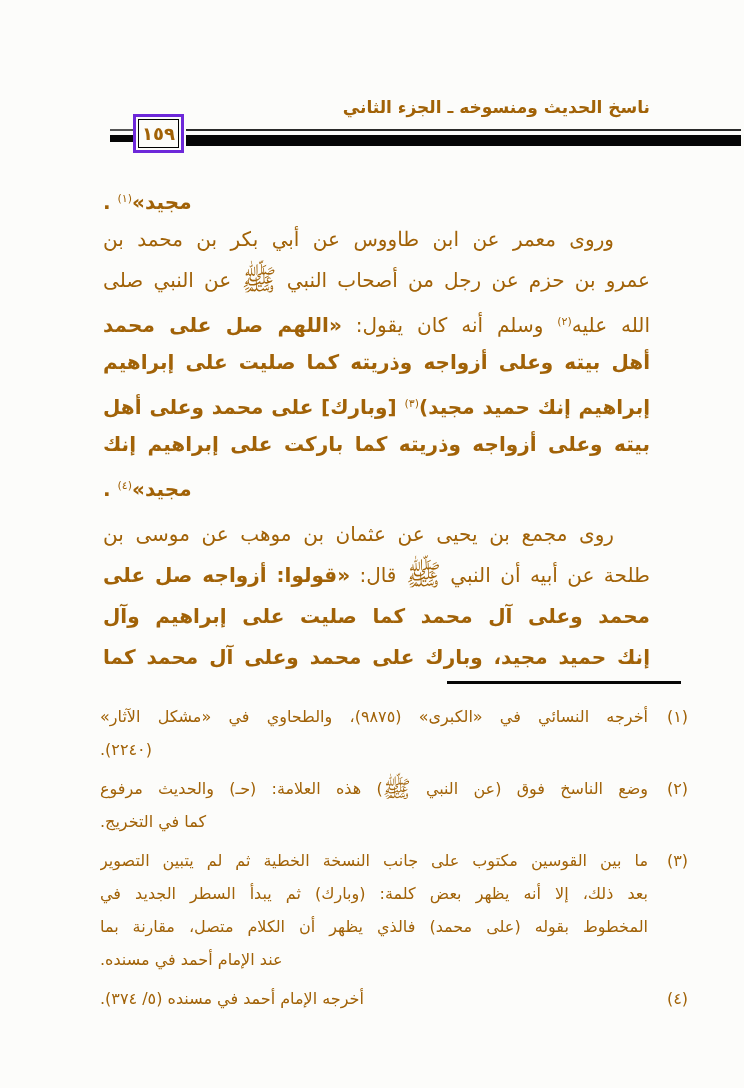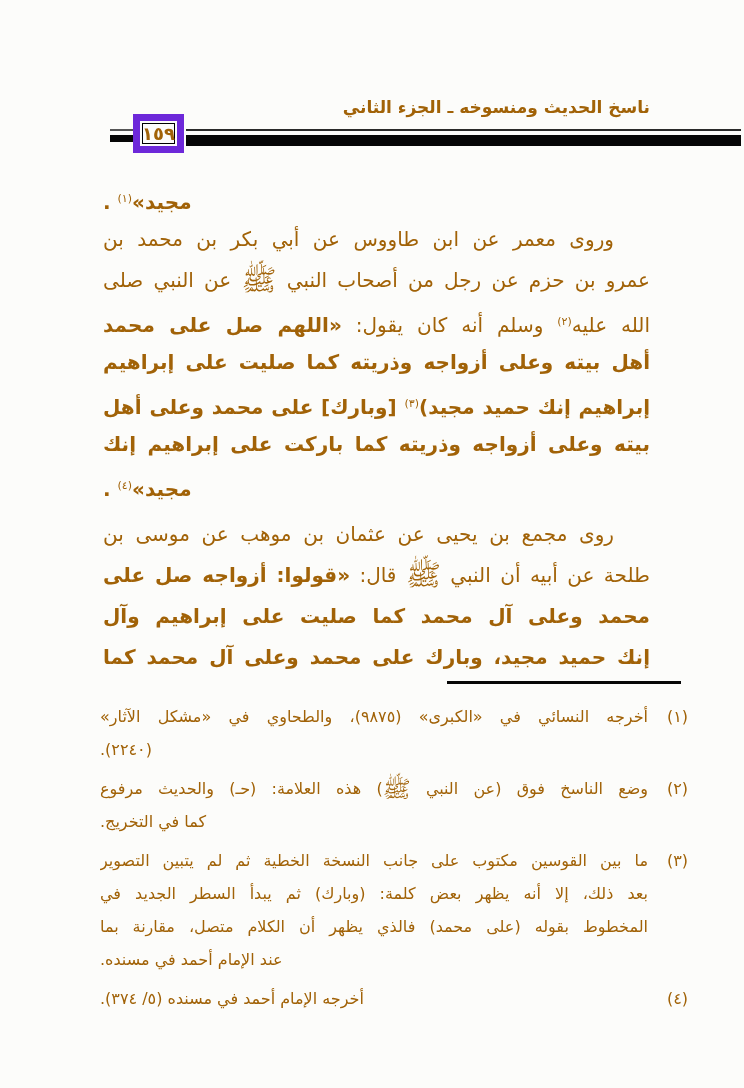--- a/index.html
+++ b/index.html
@@ -13,21 +13,21 @@
   .title{
     position:absolute; top:97px; right:94px;
     font-size:17px; font-weight:bold; letter-spacing:0;
   }
   .rule-thin{position:absolute; top:129px; left:186px; right:3px; height:2px; background:#2a2a2a;}
   .rule-thick{position:absolute; top:135px; left:186px; right:3px; height:11px; background:#060606;}
   .stub-thin{position:absolute; top:129px; left:110px; width:23px; height:2px; background:#555;}
   .stub-thick{position:absolute; top:135px; left:110px; width:23px; height:7px; background:#060606;}
   .pagebox{
     position:absolute; top:114px; left:133px; width:51px; height:39px;
-    border:7px solid #6d28d9;
+    border:3px solid #6d28d9;
     box-shadow: inset 0 0 0 2px #fcfcfa, inset 0 0 0 3px #000;
     display:flex; align-items:center; justify-content:center;
     font-size:18px; font-weight:bold; box-sizing:border-box;
   }
   
   .body{position:absolute; top:178px; right:94px; left:103px;}
   .body .line{
     height:41px; line-height:41px; font-size:20px;
     overflow:hidden; white-space:nowrap;
   }
@@ -63,21 +63,21 @@
     </div>
     <div class="rule-thin" data-name="header-rule-thin"></div>
     <div class="rule-thick" data-name="header-rule-thick"></div>
   </div>
 
   <div class="body" data-name="body-text">
       <div class="para" data-name="continuation-line">
         <div class="line left" data-name="text-line"><span class="b" data-name="text-run">مجيد»</span><span class="sup" data-name="footnote-ref">(١)</span><span class="b" data-name="text-run"> .</span></div>
       </div>
       <div class="para" data-name="hadith-paragraph-1">
-        <div class="line justify" data-name="text-line" style="margin-right: 36px;"><span class="" data-name="text-run">وروى معمر عن ابن طاووس عن أبي بكر بن محمد بن</span></div>
+        <div class="line justify" data-name="text-line" style="margin-right: 36px; font-family: Liberation Serif, serif;"><span class="" data-name="text-run">وروى معمر عن ابن طاووس عن أبي بكر بن محمد بن</span></div>
         <div class="line justify" data-name="text-line"><span class="" data-name="text-run">عمرو بن حزم عن رجل من أصحاب النبي </span><span class="saw" data-name="salawat-glyph">ﷺ</span><span class="" data-name="text-run"> عن النبي صلى</span></div>
         <div class="line justify" data-name="text-line"><span class="" data-name="text-run">الله عليه</span><span class="sup" data-name="footnote-ref">(٢)</span><span class="" data-name="text-run"> وسلم أنه كان يقول: </span><span class="b" data-name="text-run">«اللهم صل على محمد (وعلى</span></div>
         <div class="line justify" data-name="text-line"><span class="b" data-name="text-run">أهل بيته وعلى أزواجه وذريته كما صليت على إبراهيم وآل</span></div>
         <div class="line justify" data-name="text-line"><span class="b" data-name="text-run">إبراهيم إنك حميد مجيد)</span><span class="sup" data-name="footnote-ref">(٣)</span><span class="b" data-name="text-run"> [وبارك] على محمد وعلى أهل</span></div>
         <div class="line justify" data-name="text-line"><span class="b" data-name="text-run">بيته وعلى أزواجه وذريته كما باركت على إبراهيم إنك حميد</span></div>
         <div class="line left" data-name="text-line"><span class="b" data-name="text-run">مجيد»</span><span class="sup" data-name="footnote-ref">(٤)</span><span class="b" data-name="text-run"> .</span></div>
       </div>
       <div class="para" data-name="hadith-paragraph-2">
         <div class="line justify" data-name="text-line" style="margin-right: 36px;"><span class="" data-name="text-run">روى مجمع بن يحيى عن عثمان بن موهب عن موسى بن</span></div>
         <div class="line justify" data-name="text-line"><span class="" data-name="text-run">طلحة عن أبيه أن النبي </span><span class="saw" data-name="salawat-glyph">ﷺ</span><span class="" data-name="text-run"> قال: </span><span class="b" data-name="text-run">«قولوا: أزواجه صل على</span></div>

